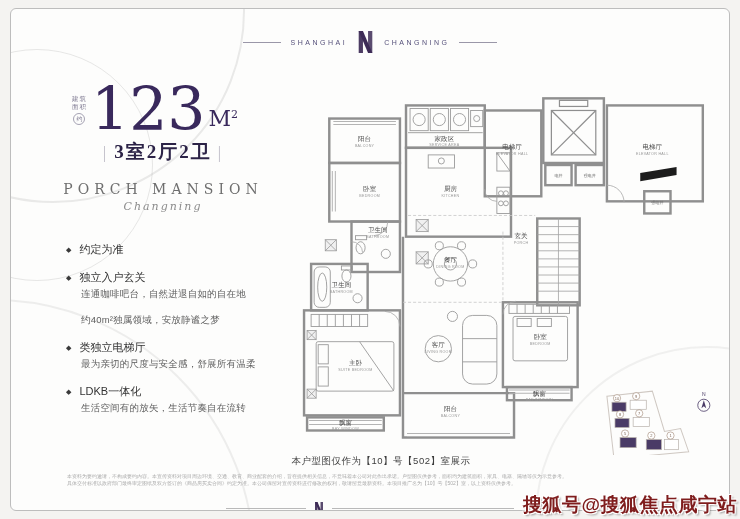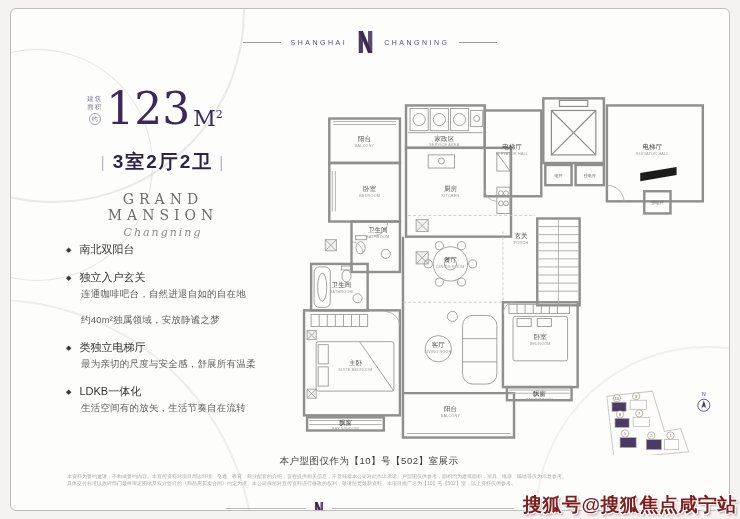--- a/index.html
+++ b/index.html
@@ -21,25 +21,25 @@
   .brand .word{font-size:7px;letter-spacing:2.5px;color:#55507a;}
   .brand svg{display:block;}
 
   
   .area-wrap{position:absolute;left:52px;top:70px;width:200px;}
   .area-row{display:flex;align-items:flex-end;justify-content:center;}
   .area-label{display:flex;flex-direction:column;align-items:center;margin:0 4px 14px 0;color:#7d7890;}
   .area-label .t{font-size:6.5px;line-height:8px;letter-spacing:1px;}
   .area-label .approx{margin-top:2px;width:10px;height:10px;border:1px solid #a5a2b3;border-radius:50%;
     font-size:6px;line-height:10px;text-align:center;color:#7d7890;}
-  .area-num{font-family:"DejaVu Serif",serif;font-size:44px;line-height:60px;color:#39295c;}
+  .area-num{font-family:"DejaVu Serif",serif;font-size:60px;line-height:60px;color:#39295c;}
   .area-unit{font-family:"DejaVu Serif",serif;font-size:22px;color:#39295c;margin:0 16px 8px 3px;}
   .area-unit sup{font-size:11px;}
-  .layout-row{margin-top:10px;text-align:center;color:#2c2347;
-    font-family:Liberation Sans, sans-serif;font-size:19px;font-weight:bold;letter-spacing:2px;}
+  .layout-row{text-align:center;color:#2c2347;
+    font-family:Liberation Serif, serif;font-size:19px;font-weight:bold;letter-spacing:2px;}
   .layout-row .bar{color:#b9b7c2;font-weight:normal;font-size:16px;margin:0 6px;}
   .gm{margin-top:16px;text-align:center;font-family:"DejaVu Serif",serif;
     font-size:14px;letter-spacing:5px;color:#6e6e6e;}
   .gm-script{margin-top:3px;text-align:center;font-family:"DejaVu Serif",serif;
     font-style:italic;font-size:11px;letter-spacing:2px;color:#8b8b8b;}
 
   
   .features{position:absolute;left:55px;top:233px;width:215px;}
   .feat{margin-bottom:13px;}
   .feat .t{display:flex;align-items:center;font-size:11px;color:#333;}
@@ -47,21 +47,21 @@
   .feat .d{margin:3px 0 0 15px;font-size:9.5px;color:#5f5f5f;letter-spacing:.2px;}
 
   
   .plan{position:absolute;left:288px;top:80px;width:424px;height:366px;}
   .plan svg{width:100%;height:100%;}
   text{font-family:"Liberation Sans",sans-serif;}
   .zh{font-size:6.5px;fill:#4c4c4c;}
   .en{font-size:3.6px;fill:#979797;letter-spacing:.3px;}
   .tiny{font-size:4px;fill:#6b6b6b;}
 
-  .caption{position:absolute;left:258px;top:446px;width:200px;text-align:center;
+  .caption{position:absolute;left:270px;top:446px;width:200px;text-align:center;
     font-size:9.5px;color:#3d3d3d;letter-spacing:.5px;}
   .disclaimer{position:absolute;left:56px;right:56px;top:464px;
     font-size:5px;line-height:7px;color:#ababab;text-align:left;}
   .footer{position:absolute;left:0;right:0;top:492px;display:flex;align-items:center;
     justify-content:center;}
   .footer .lrule{width:80px;height:1px;background:#b9b9b9;margin-right:8px;}
   .footer .rrule{width:182px;height:1px;background:#b9b9b9;margin-left:8px;}
   .watermark{position:absolute;right:3px;bottom:1px;font-size:19px;font-weight:900;
     color:#7f1d1d;letter-spacing:.5px;
     text-shadow:-1px -1px 0 #fff,1px -1px 0 #fff,-1px 1px 0 #fff,1px 1px 0 #fff,2px 2px 2px rgba(0,0,0,.35);}
@@ -94,29 +94,29 @@
           <div class="t">建筑</div>
           <div class="t">面积</div>
           <div class="approx">约</div>
         </div>
         <div class="area-num">123</div>
         <div class="area-unit"><span>M</span><sup>2</sup></div>
       </div>
       <div class="layout-row">
         <span class="bar">|</span><span>3室2厅2卫</span><span class="bar">|</span>
       </div>
-      <div class="gm">GRAND MANSION</div>
+      <div class="gm">PORCH MANSION</div>
       <div class="gm-script">Changning</div>
     </div>
 
     <div class="features">
       <div class="feat">
         <div class="t">
             <span class="dia">◆</span>
-            <span>南北双阳台</span>
+            <span>约定为准</span>
           </div>
       </div>
       <div class="feat">
         <div class="t">
             <span class="dia">◆</span>
             <span>独立入户玄关</span>
           </div>
         <div class="d">连通咖啡吧台，自然进退自如的自在地</div>
       </div>
       <div class="feat">

